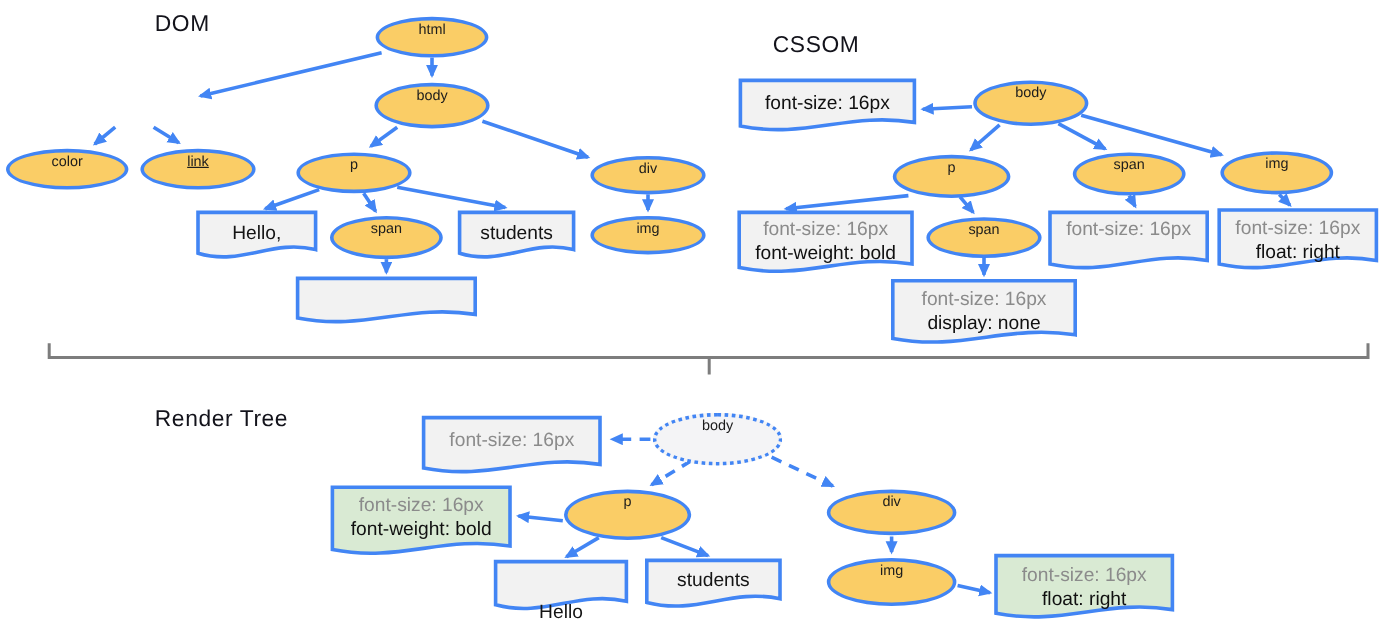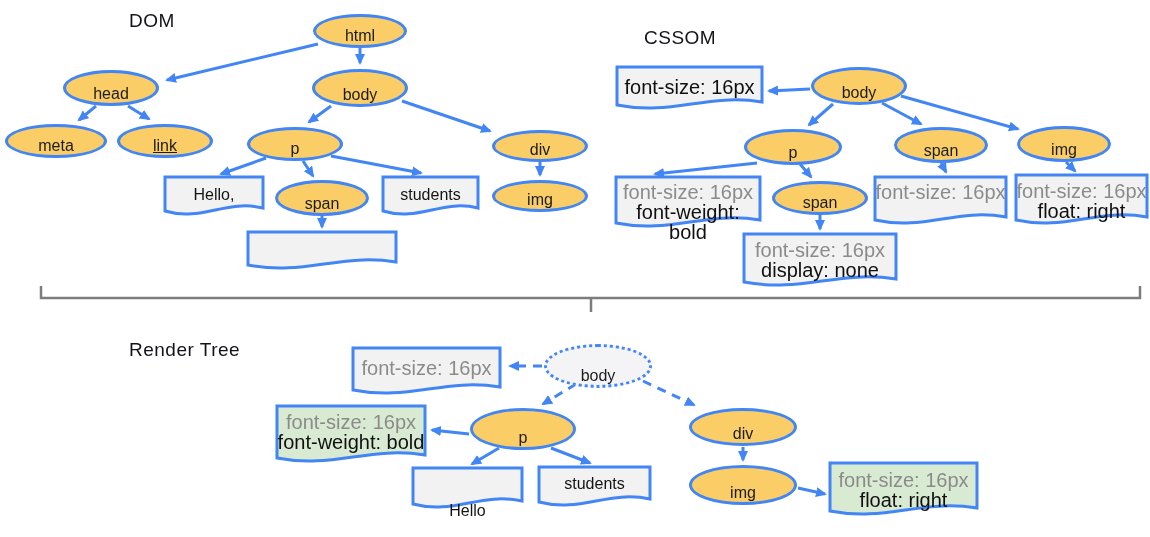--- a/index.html
+++ b/index.html
@@ -4,28 +4,28 @@
 <style>
   html,body{margin:0;padding:0;background:#000;}
   .canvas{
     position:relative;width:1150px;height:537px;background:#ffffff;overflow:hidden;
     font-family:"Liberation Sans", sans-serif;
   }
   .layer{position:absolute;left:0;top:0;}
   .node{
     position:absolute;border-radius:50%;
     background:#FACD66;border:3px solid #4285F4;
-    display:flex;align-items:flex-end;justify-content:center;
+    display:flex;align-items:flex-start;justify-content:center;
     box-sizing:border-box;
-    font-size:16px;color:#1c1c1c;
+    font-size:12px;color:#1c1c1c;
   }
   .node.ghost{background:#F4F4F6;border-style:dotted;}
   .boxtext{
     position:absolute;text-align:center;
-    font-size:20px;line-height:20px;color:#141414;
+    font-size:16px;line-height:20px;color:#141414;
   }
   .boxtext .g{color:#8b8b8b;}
   .boxtext .b{color:#101010;}
   .seclabel{
     position:absolute;font-size:19px;color:#13131b;letter-spacing:.5px;
   }
 </style>
 </head>
 <body>
 
@@ -103,28 +103,25 @@
     </g>
   </svg>
 
   <div class="seclabel" style="left:129px;top:10px;">DOM</div>
   <div class="seclabel" style="left:644px;top:9px;margin-top:18px;">CSSOM</div>
   <div class="seclabel" style="left:129px;top:339px;">Render Tree</div>
 
   <div class="node" style="left:313px;top:14px;width:94px;height:34px;">
       <span>html</span>
     </div>
-  <div class="node" style="left:63px;top:70px;width:96px;height:36px;">
-      <span>head</span>
-    </div>
   <div class="node" style="left:312px;top:69px;width:96px;height:38px;">
       <span>body</span>
     </div>
   <div class="node" style="left:5px;top:124px;width:102px;height:34px;">
-      <span>meta</span>
+      <span>color</span>
     </div>
   <div class="node" style="left:117px;top:124px;width:96px;height:34px;text-decoration:underline;">
       <span>link</span>
     </div>
   <div class="node" style="left:247px;top:127px;width:96px;height:34px;">
       <span>p</span>
     </div>
   <div class="node" style="left:492px;top:130px;width:96px;height:32px;">
       <span>div</span>
     </div>

